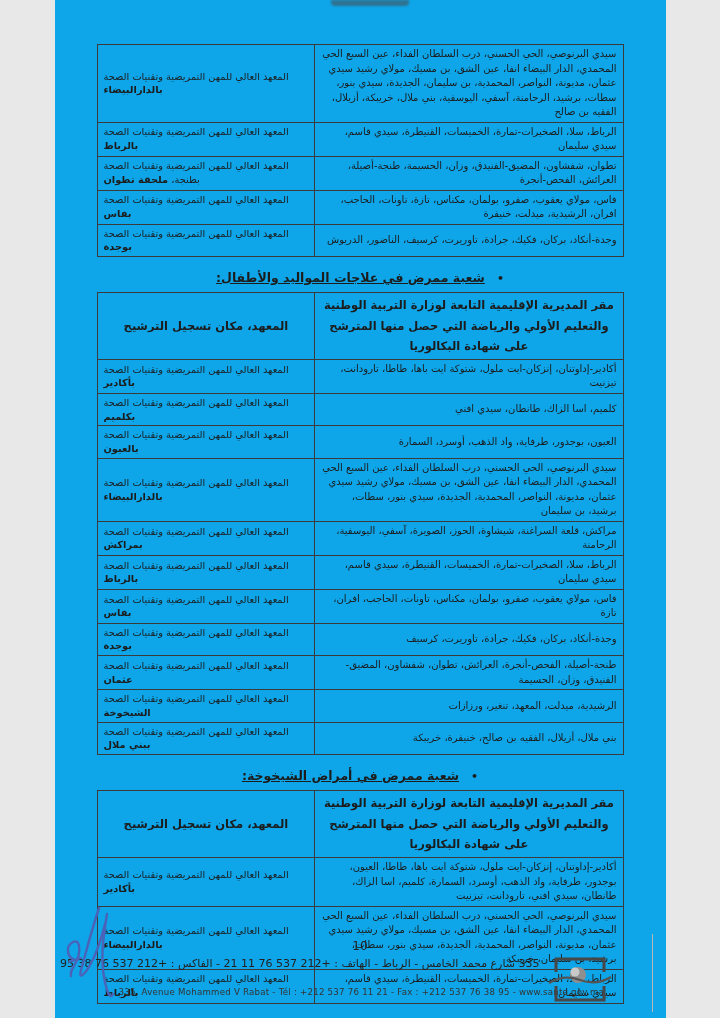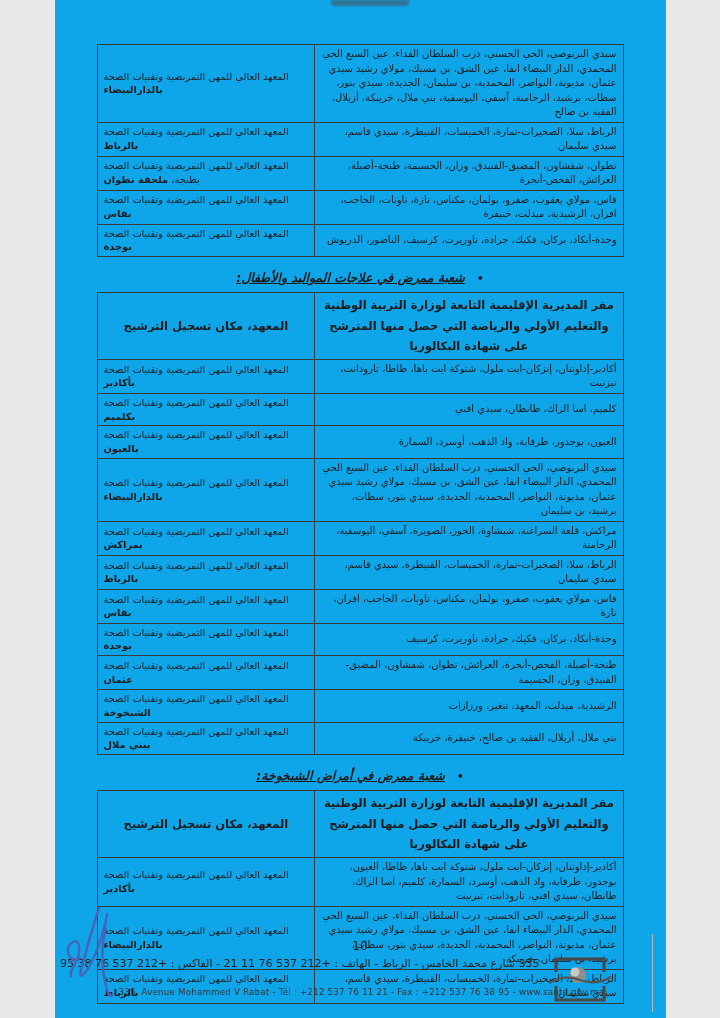--- a/index.html
+++ b/index.html
@@ -10,21 +10,21 @@
   }
   .content{position:absolute;top:44px;left:42px;right:42px;}
   table.tbl{width:100%;border-collapse:collapse;table-layout:fixed;direction:rtl;}
   table.tbl td{border:1px solid #3b3b3b;padding:2px 6px;vertical-align:middle;height:24px;}
   td.prov{width:59%;font-size:10px;line-height:1.45;text-align:right;}
   td.inst{width:41%;font-size:9.8px;line-height:1.4;text-align:left;}
   td.hdr{font-weight:bold;text-align:center;font-size:11.5px;line-height:1.8;padding:4px 6px;}
   .b{font-weight:bold;}
   .heading{direction:rtl;text-align:center;margin:13px 0 7px;font-size:12.5px;font-weight:bold;}
   .heading .bullet{margin-left:12px;font-size:11px;}
-  .heading .htext{text-decoration:underline;font-style:italic;}
+  .heading .htext{text-decoration:underline;}
   .page-number{position:absolute;top:939px;left:0;width:100%;text-align:center;font-size:12px;color:#222;}
   .address-ar{position:absolute;top:957px;right:126px;direction:rtl;white-space:nowrap;font-size:11px;color:#222;}
   .address-fr{position:absolute;top:987px;left:64px;white-space:nowrap;font-size:8.6px;letter-spacing:.25px;color:#333;}
   .logo{position:absolute;top:950px;right:54px;width:64px;height:58px;}
   .signature{position:absolute;top:898px;left:6px;width:70px;height:112px;}
   .smudge{position:absolute;top:0;left:276px;width:78px;height:6px;background:#4a4a4a;opacity:.55;border-radius:0 0 4px 4px;filter:blur(1px);}
   .edge-line{position:absolute;top:934px;right:13px;width:1px;height:78px;background:#b8b8b8;}
 </style>
 </head>
 <body>

